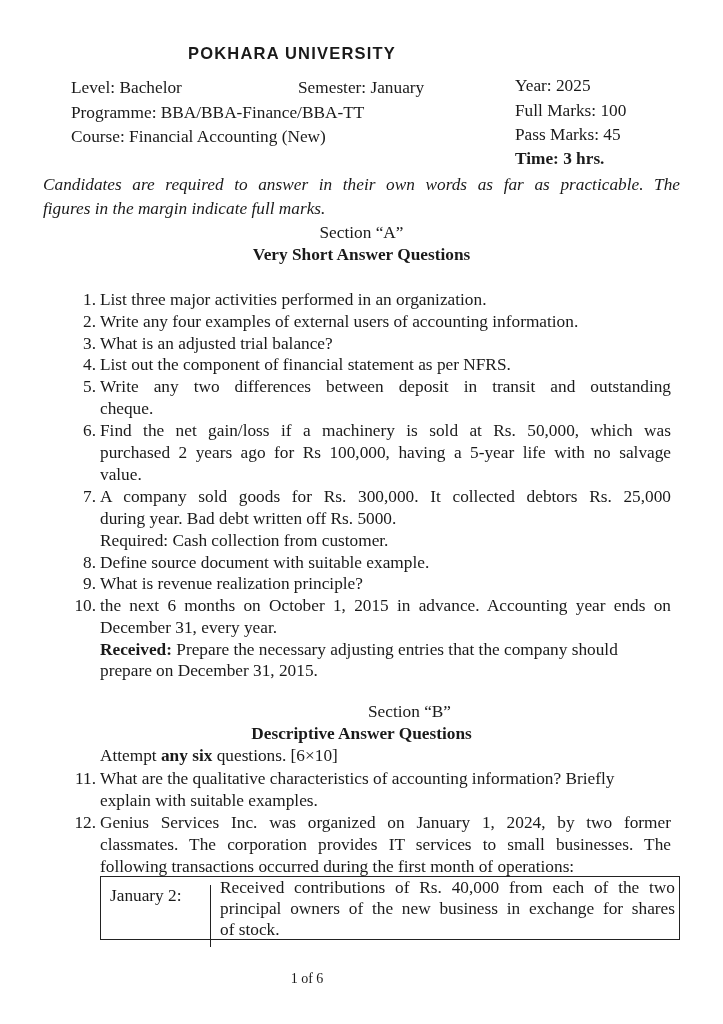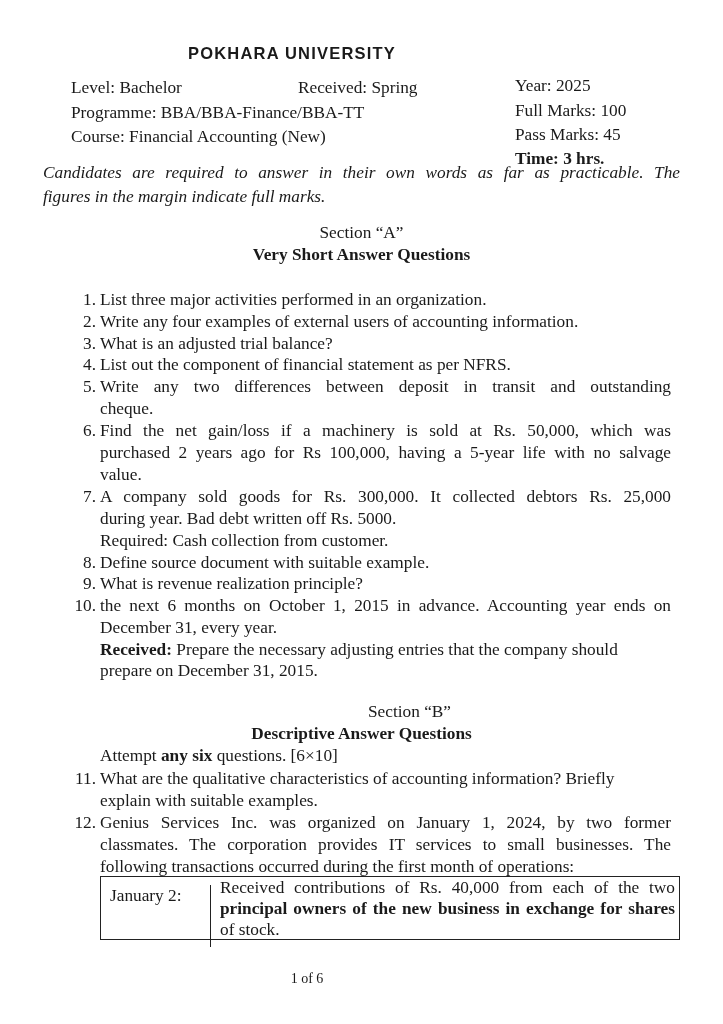--- a/index.html
+++ b/index.html
@@ -10,21 +10,21 @@
   .page { position: absolute; left: 0; top: 0; width: 723px; height: 1024px; }
   .uni {
     position: absolute; top: 44px; left: 0; width: 584px; text-align: center;
     font-family: "Liberation Sans", sans-serif; font-weight: bold; font-size: 16.5px;
     letter-spacing: 1.2px; color: #1a1a1a;
   }
   .hdr { position: absolute; left: 71px; line-height: 24.5px; }
   .hdr-row { position: absolute; left: 0; white-space: nowrap; }
   .right { position: absolute; left: 515px; white-space: nowrap; }
   .instr {
-    position: absolute; left: 43px; top: 161px; width: 637px; font-style: italic;
+    position: absolute; left: 43px; top: 173px; width: 637px; font-style: italic;
     line-height: 24px; text-align: justify; text-align-last: left;
   }
   .center { position: absolute; left: 0; width: 723px; text-align: center; white-space: nowrap; }
   .bold { font-weight: bold; }
   .attempt { position: absolute; left: 100px; white-space: nowrap; }
   .q { position: absolute; left: 66px; width: 605px; line-height: 21.8px; }
   .q .num { position: absolute; left: 0; width: 30px; text-align: right; }
   .q .txt { position: absolute; left: 34px; width: 571px; text-align: justify; }
   .q .line { display: block; white-space: nowrap; }
   .q .line.just { text-align: justify; text-align-last: justify; white-space: normal; }
@@ -39,21 +39,21 @@
 </head>
 <body>
 
 <div class="page">
 
   <div class="uni">POKHARA UNIVERSITY</div>
 
   <div>
     <div class="hdr" style="top:76px;">
       <span class="hdr-row" style="left:0;">Level: Bachelor</span>
-      <span class="hdr-row" style="left:227px;">Received: Spring</span>
+      <span class="hdr-row" style="left:227px;">Semester: January</span>
     </div>
     <span class="right" style="top:76px;">Year: 2025</span>
 
     <div class="hdr" style="top:101px;">
       <span class="hdr-row">Programme: BBA/BBA-Finance/BBA-TT</span>
     </div>
     <span class="right" style="top:101px;">Full Marks: 100</span>
 
     <div class="hdr" style="top:125px;">
       <span class="hdr-row">Course: Financial Accounting (New)</span>
@@ -157,19 +157,19 @@
       <span class="line just">Genius Services Inc. was organized on January 1, 2024, by two former</span>
       <span class="line just">classmates. The corporation provides IT services to small businesses. The</span>
       <span class="line">following transactions occurred during the first month of operations:</span>
     </div>
   </div>
 
   <div class="tbl">
     <div class="c1">January 2:</div>
     <div class="c2">
       <span style="display:block; text-align:justify; text-align-last:justify;">Received contributions of Rs. 40,000 from each of the two</span>
-      <span style="display:block; text-align:justify; text-align-last:justify;font-weight:bold;">principal owners of the new business in exchange for shares</span>
+      <span style="display:block; text-align:justify; text-align-last:justify;">principal owners of the new business in exchange for shares</span>
       <span style="display:block;">of stock.</span>
     </div>
   </div>
 
   <div class="footer">1 of 6</div>
 </div>
 
 </body></html>

